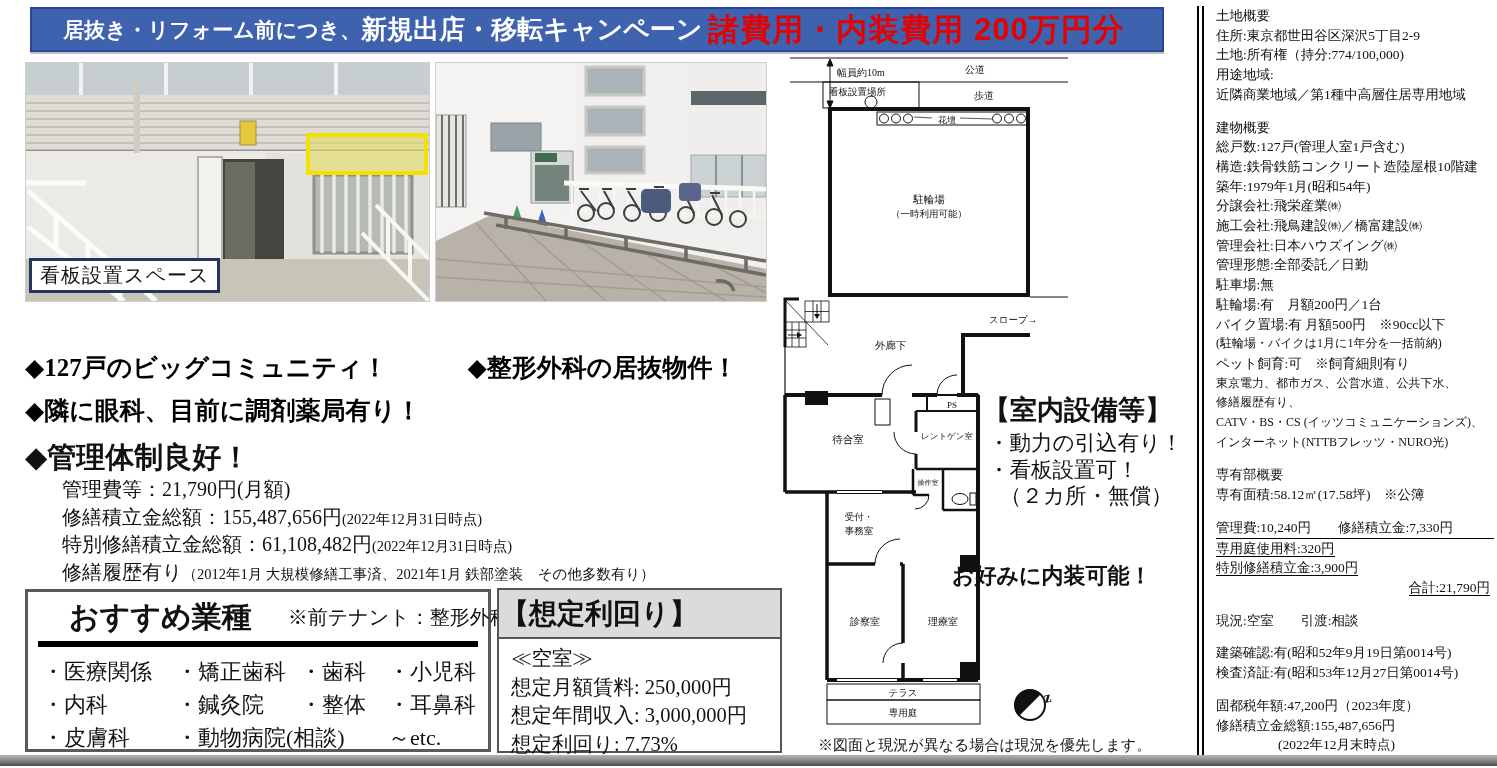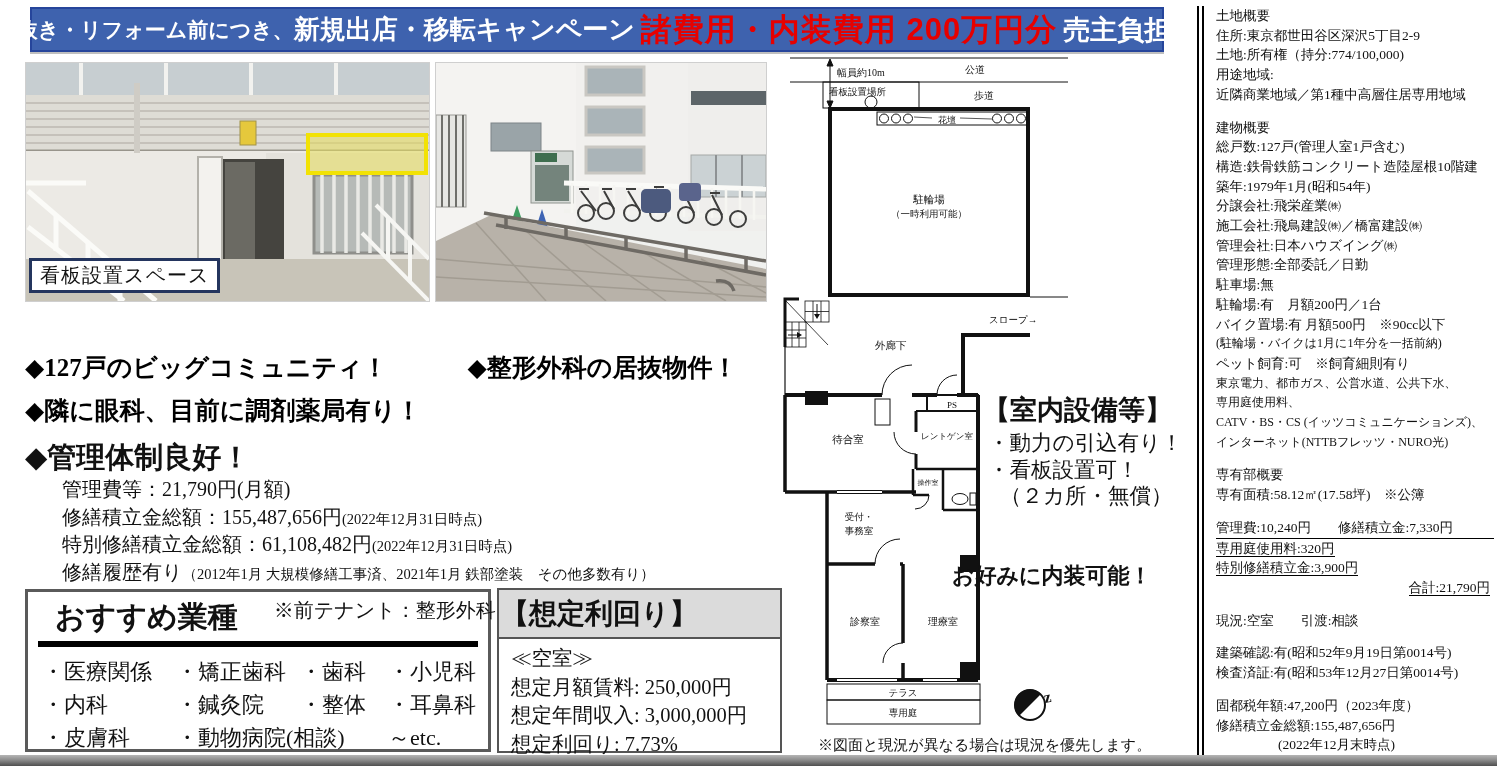--- a/index.html
+++ b/index.html
@@ -30,21 +30,21 @@
   #feat2{left:25px;top:351px;gap:80px;}
   #feat3{left:25px;top:394px;}
 
   
   #mgmt-title{left:25px;top:438px;font-size:29px;font-weight:bold;}
   #mgmt-lines{left:62px;top:477px;font-size:20px;line-height:25.5px;white-space:nowrap;}
   #mgmt-lines .note{font-size:14.5px;}
 
   
   #rec-table{left:25px;top:589px;width:460px;height:157px;border:3px solid #5a5a5a;background:#fff;}
-  #rec-head{display:flex;align-items:flex-start;padding:5px 10px 0 27px;white-space:nowrap;}
+  #rec-head{display:flex;align-items:center;padding:5px 10px 0 41px;white-space:nowrap;}
   #rec-title{font-family:"Liberation Sans","DejaVu Sans",sans-serif;font-weight:bold;font-size:30px;}
   #rec-sub{font-size:20px;margin-left:36px;}
   #rec-rule{height:6px;background:#000;margin:3px 10px 0 10px;}
   #rec-grid{display:grid;grid-template-columns:134px 124px 88px auto;
             padding:8px 0 0 14px;font-size:22px;line-height:33px;white-space:nowrap;}
   .rec-span2{grid-column:2/4;}
   .rec-col4{grid-column:4/5;}
 
   
   #yield-box{left:497px;top:588px;width:281px;height:161px;border:2px solid #555;background:#fff;}
@@ -78,21 +78,20 @@
 </style>
 </head>
 <body>
 
 <div id="page">
 
   <div id="banner" class="abs">
     <span class="b1">居抜き・リフォーム前につき、</span>
     <span class="b2">新規出店・移転キャンペーン</span>
     <span class="bred">諸費用・内装費用 200万円分</span>
-    <span class="b4">売主負担！</span>
   </div>
 
   <div id="photo1" class="abs photo">
     <svg width="403" height="238" viewBox="0 0 403 238">
       <rect width="403" height="238" fill="#ecebe6"></rect>
       <rect x="0" y="0" width="403" height="32" fill="#c7ced1"></rect>
       <g stroke="#f2f2ef" stroke-width="4">
           <line x1="55" y1="0" x2="55" y2="32"></line>
           <line x1="140" y1="0" x2="140" y2="32"></line>
           <line x1="225" y1="0" x2="225" y2="32"></line>
@@ -440,21 +439,21 @@
     <div>分譲会社:飛栄産業㈱</div>
     <div>施工会社:飛鳥建設㈱／橋富建設㈱</div>
     <div>管理会社:日本ハウズイング㈱</div>
     <div>管理形態:全部委託／日勤</div>
     <div>駐車場:無</div>
     <div>駐輪場:有　月額200円／1台</div>
     <div>バイク置場:有 月額500円　※90cc以下</div>
     <div class="sm">(駐輪場・バイクは1月に1年分を一括前納)</div>
     <div>ペット飼育:可　※飼育細則有り</div>
     <div class="sm">東京電力、都市ガス、公営水道、公共下水、</div>
-    <div class="sm">専用庭使用料、</div>
+    <div class="sm">修繕履歴有り、</div>
     <div class="sm">CATV・BS・CS (イッツコミュニケーションズ)、</div>
     <div class="sm">インターネット(NTTBフレッツ・NURO光)</div>
     <div class="gap"></div>
     <div>専有部概要</div>
     <div>専有面積:58.12㎡(17.58坪)　※公簿</div>
     <div class="gap"></div>
     <div class="ul-full">管理費:10,240円　　修繕積立金:7,330円</div>
     <div><span class="ul">専用庭使用料:320円</span></div>
     <div><span class="ul">特別修繕積立金:3,900円</span></div>
     <div class="tright"><span class="ul">合計:21,790円</span></div>

